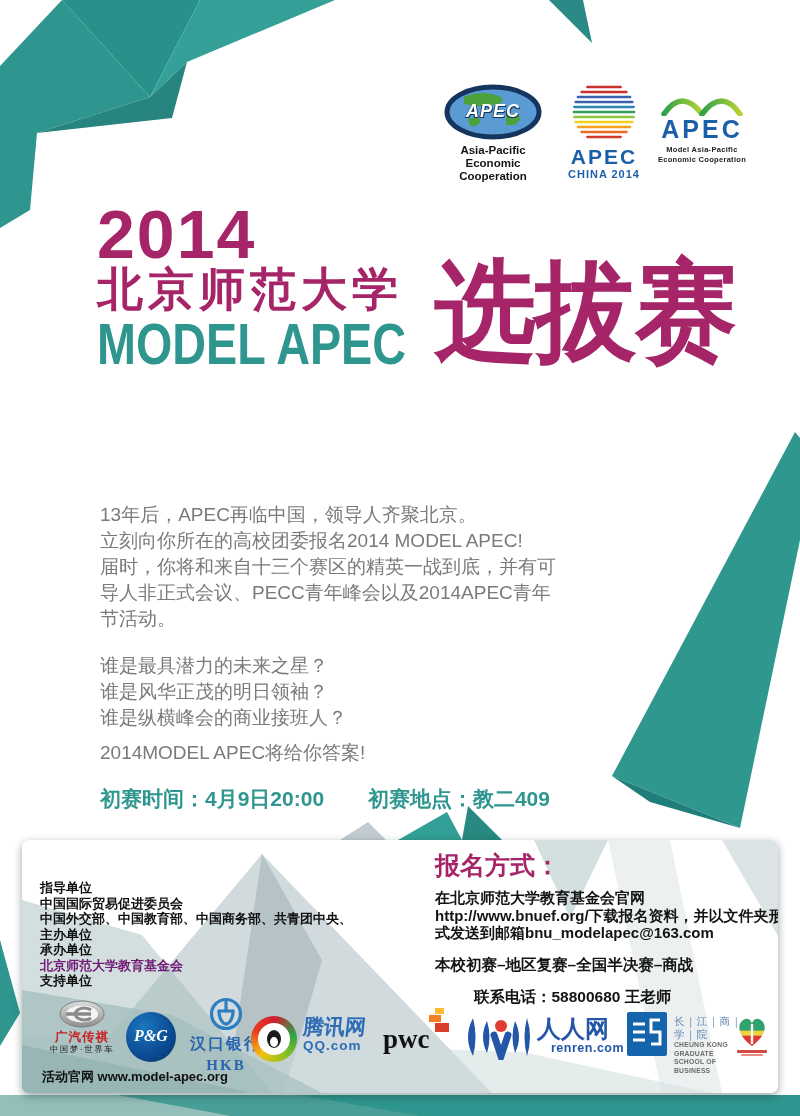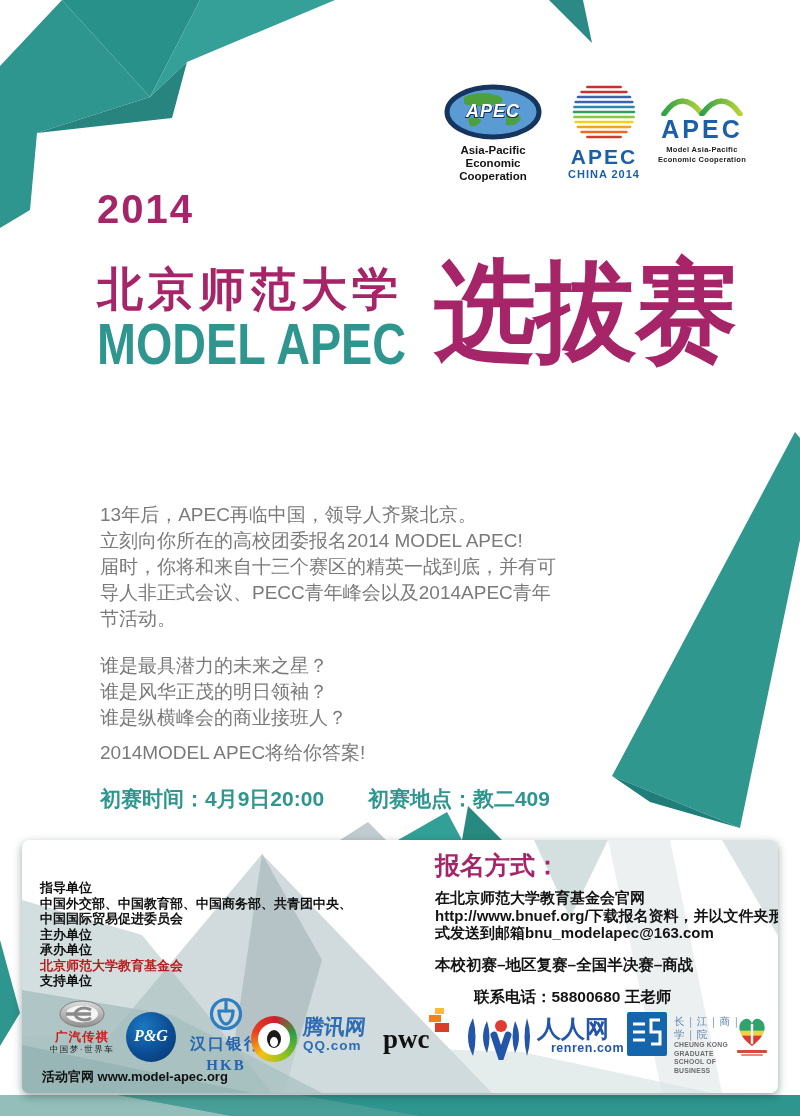--- a/index.html
+++ b/index.html
@@ -22,21 +22,21 @@
   .apec-cap{margin-top:4px;font-size:11.5px;font-weight:bold;line-height:13px;color:#141414;}
   .logo-china{left:564px;top:80px;width:80px;}
   .china-word{font-size:21px;font-weight:bold;color:#1C5FA9;letter-spacing:2px;line-height:22px;margin-top:2px;}
   .china-cap{font-size:11px;font-weight:bold;color:#1C5FA9;letter-spacing:1px;line-height:13px;}
   .logo-model{left:654px;top:88px;width:96px;}
   .model-word{font-size:25px;font-weight:bold;color:#1C5FA9;letter-spacing:3px;line-height:26px;}
   .model-cap{font-size:7.5px;font-weight:bold;color:#222;line-height:9.5px;letter-spacing:.3px;margin-top:3px;}
 
   
   .ttl{position:absolute;color:#A52568;font-weight:bold;z-index:3;white-space:nowrap;}
-  .ttl-year{left:97px;top:189px;font-size:40px;line-height:1;letter-spacing:2px;}
+  .ttl-year{left:97px;top:200px;font-size:68px;line-height:1;letter-spacing:2px;}
   .ttl-school{left:97px;top:266px;font-size:46px;line-height:1;letter-spacing:5px;}
   .ttl-program{left:97px;top:316px;font-size:57px;line-height:1;color:#2E968E;
     transform:scaleX(.82);transform-origin:left top;letter-spacing:0;}
   .ttl-event{left:434px;top:256px;font-size:110px;line-height:1;letter-spacing:-2px;
     transform:scaleX(.93);transform-origin:left top;}
 
   
   .para{position:absolute;left:100px;color:#7A7A7A;font-size:19px;line-height:26px;z-index:3;white-space:nowrap;}
   .para-q1{top:402px;}
   .para-p2{top:502px;}
@@ -48,21 +48,21 @@
   
   .strip{position:absolute;left:0;top:1095px;width:800px;height:21px;z-index:2;}
 
   
   .panel{position:absolute;left:22px;top:840px;width:756px;height:253px;background:#fff;
     border-radius:7px;box-shadow:0 3px 9px rgba(30,55,55,.45);overflow:hidden;z-index:4;}
   .panel-bg{position:absolute;left:0;top:0;width:756px;height:253px;}
 
   .orgs{position:absolute;left:18px;top:40px;width:380px;font-size:13px;font-weight:bold;
     line-height:15.5px;color:#101010;z-index:2;white-space:nowrap;}
-  .org-red{color:#b91c1c;}
+  .org-red{color:#701a75;}
 
   .reg{position:absolute;left:413px;top:10px;width:340px;z-index:2;white-space:nowrap;}
   .reg-head{font-size:25px;font-weight:bold;color:#A52568;line-height:30px;margin-bottom:9px;}
   .reg-line{font-size:15px;font-weight:bold;color:#141414;line-height:17.5px;}
   .reg-stages{font-size:15.5px;font-weight:bold;color:#141414;margin-top:13px;}
   .reg-contact{font-size:15.5px;font-weight:bold;color:#141414;margin-top:11px;margin-left:39px;}
 
   .website{position:absolute;left:20px;top:228px;font-size:13px;font-weight:bold;color:#111;z-index:2;white-space:nowrap;}
 
   
@@ -218,22 +218,22 @@
       <polygon points="0,150 150,175 300,253 0,253" fill="#A9C2C2" opacity="0.75"></polygon>
       <polygon points="0,205 230,253 0,253" fill="#8FB3B0" opacity="0.9"></polygon>
       <polygon points="0,60 120,95 250,253 0,253" fill="#9DB8B8" opacity="0.45"></polygon>
       <polygon points="512,0 586,0 548,78" fill="#C9D8D8" opacity="0.8"></polygon>
       <polygon points="586,0 648,0 700,253 640,253" fill="#DCE3E5" opacity="0.55"></polygon>
       <polygon points="700,0 756,0 756,96" fill="#CCD7DA" opacity="0.7"></polygon>
     </svg>
 
     <div class="orgs">
       <div>指导单位</div>
+      <div>中国国际贸易促进委员会</div>
       <div>中国外交部、中国教育部、中国商务部、共青团中央、</div>
-      <div>中国国际贸易促进委员会</div>
       <div>主办单位</div>
       <div>承办单位</div>
       <div class="org-red">北京师范大学教育基金会</div>
       <div>支持单位</div>
     </div>
 
     <div class="reg">
       <div class="reg-head">报名方式：</div>
       <div class="reg-line">在北京师范大学教育基金会官网</div>
       <div class="reg-line">http://www.bnuef.org/下载报名资料，并以文件夹形</div>

